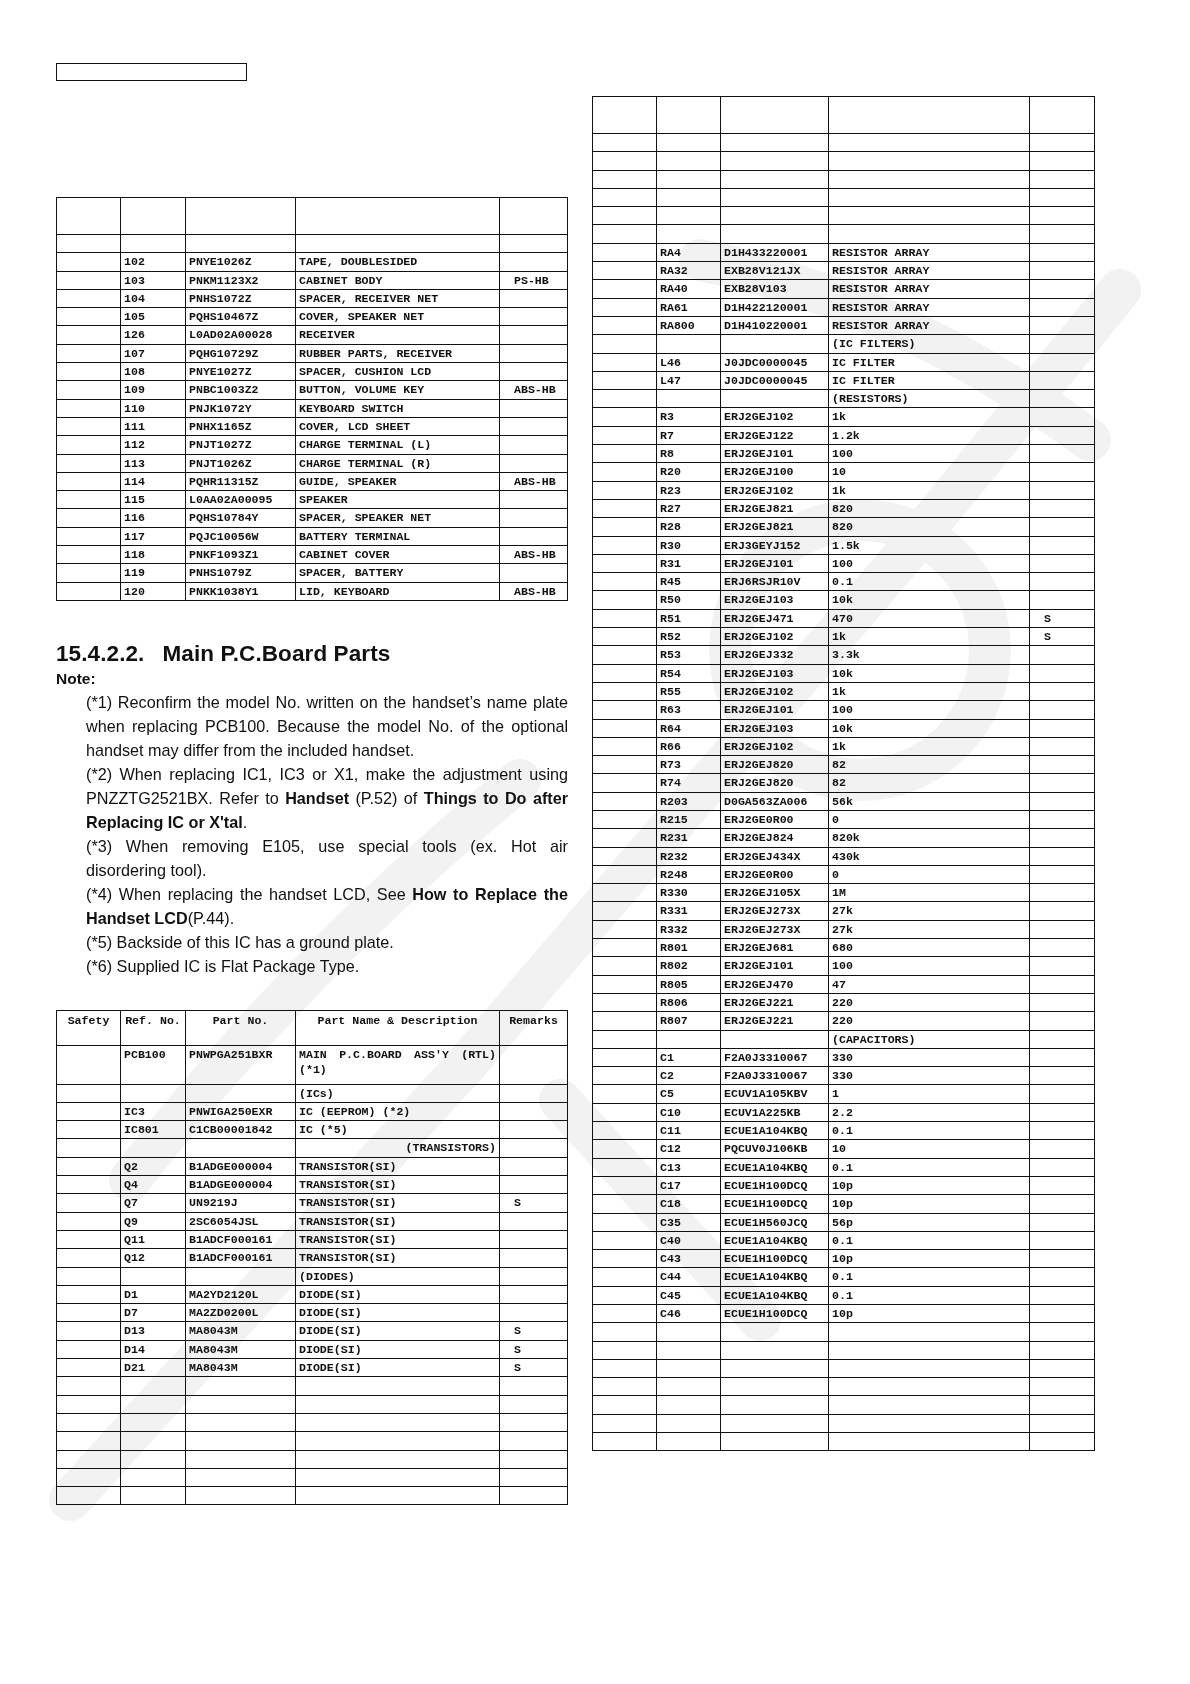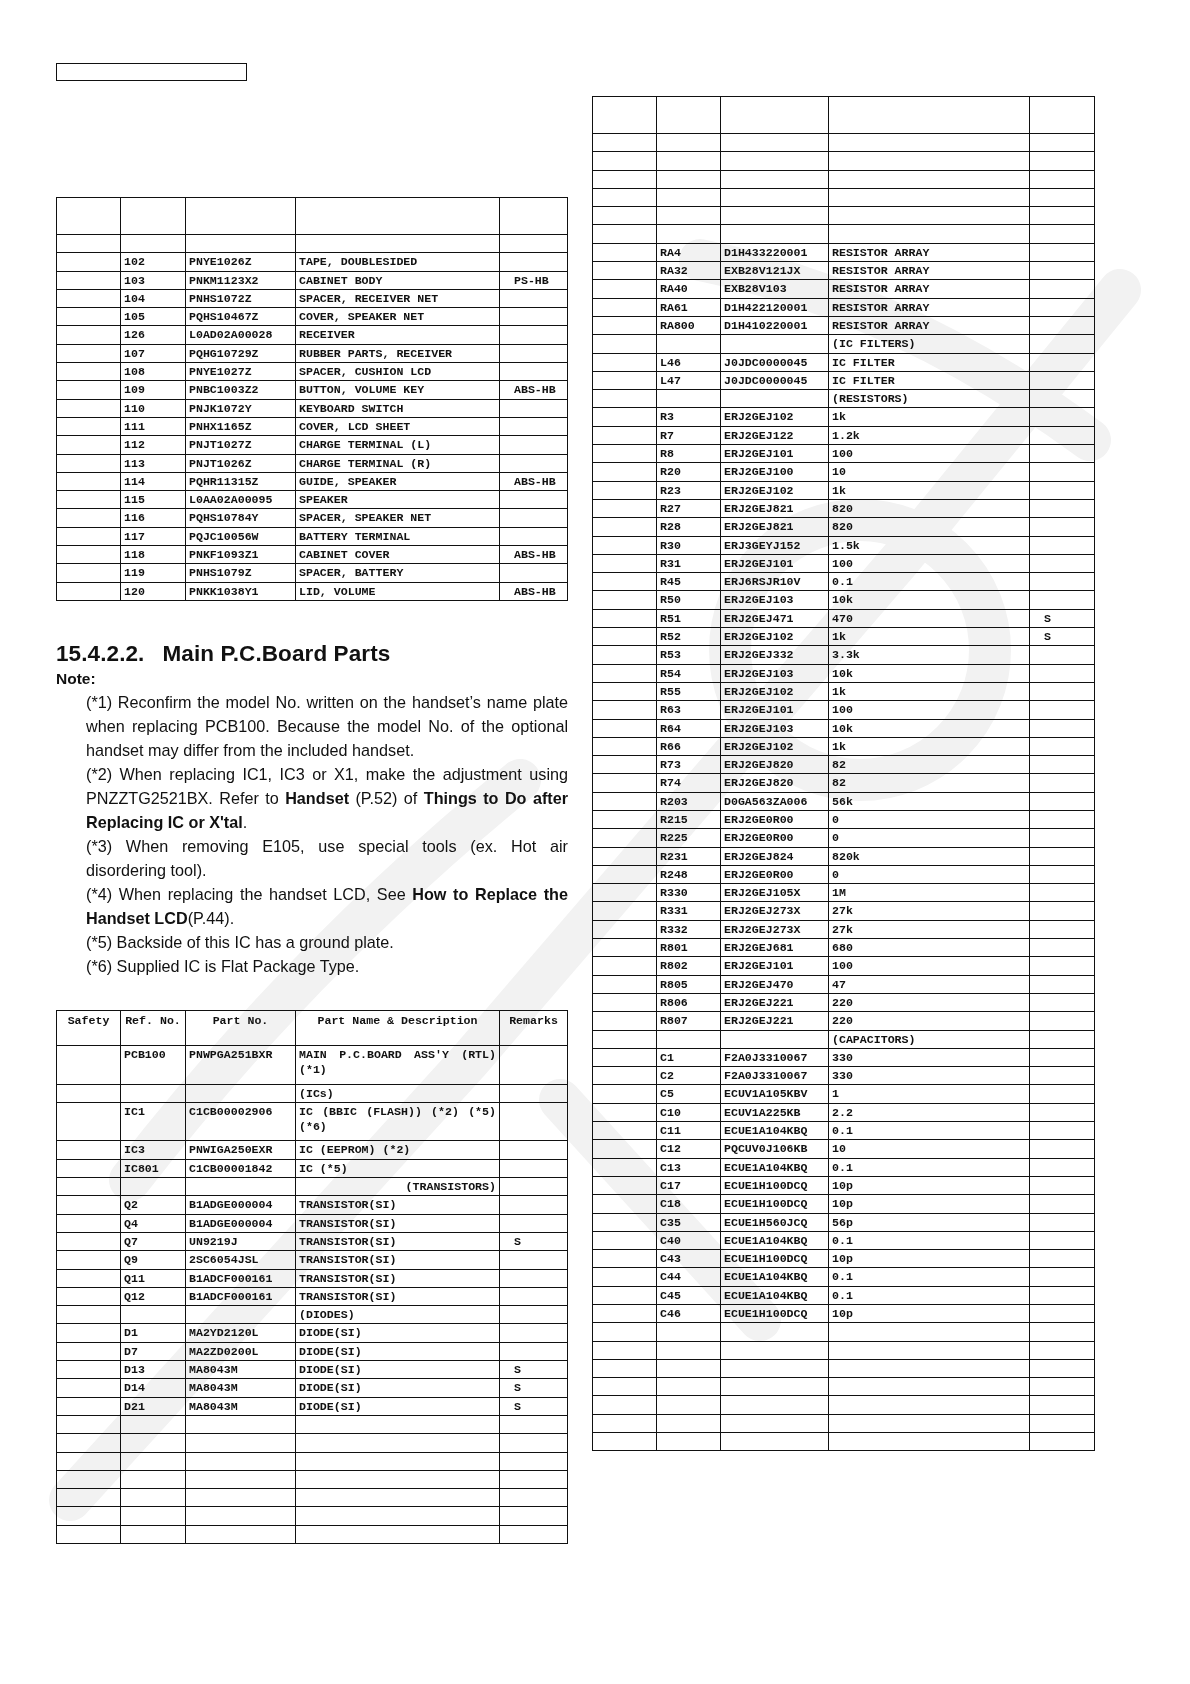--- a/index.html
+++ b/index.html
@@ -186,21 +186,21 @@
         <td></td>
         <td>119</td>
         <td>PNHS1079Z</td>
         <td>SPACER, BATTERY</td>
         <td class="rem"></td>
       </tr>
       <tr style="height: 18.3px;">
         <td></td>
         <td>120</td>
         <td>PNKK1038Y1</td>
-        <td>LID, VOLUME</td>
+        <td>LID, KEYBOARD</td>
         <td class="rem">ABS-HB</td>
       </tr>
     </tbody>
 </table>
 
 <div class="section">
   <h2><span class="num">15.4.2.2.</span><span>Main P.C.Board Parts</span></h2>
   <p class="note-label">Note:</p>
   <div class="notes">
     <p>(*1) Reconfirm the model No. written on the handset’s name plate when replacing PCB100. Because the model No. of the optional handset may differ from the included handset.</p>
@@ -237,27 +237,20 @@
         <td class="wrap">MAIN P.C.BOARD ASS'Y (RTL) (*1)</td>
         <td class="rem"></td>
       </tr>
       <tr style="height: 18.3px;">
         <td></td>
         <td></td>
         <td></td>
         <td>(ICs)</td>
         <td class="rem"></td>
       </tr>
-      <tr style="height: 38.6px;">
-        <td></td>
-        <td>IC1</td>
-        <td>C1CB00002906</td>
-        <td class="wrap">IC (BBIC (FLASH)) (*2) (*5)(*6)</td>
-        <td class="rem"></td>
-      </tr>
       <tr style="height: 18.3px;">
         <td></td>
         <td>IC3</td>
         <td>PNWIGA250EXR</td>
         <td>IC (EEPROM) (*2)</td>
         <td class="rem"></td>
       </tr>
       <tr style="height: 18.3px;">
         <td></td>
         <td>IC801</td>
@@ -687,30 +680,30 @@
       </tr>
       <tr style="height: 18.3px;">
         <td></td>
         <td>R215</td>
         <td>ERJ2GE0R00</td>
         <td>0</td>
         <td class="rem"></td>
       </tr>
       <tr style="height: 18.3px;">
         <td></td>
-        <td>R225</td>
-        <td>ERJ2GE0R00</td>
-        <td>0</td>
-        <td class="rem"></td>
-      </tr>
-      <tr style="height: 18.3px;">
-        <td></td>
         <td>R231</td>
         <td>ERJ2GEJ824</td>
         <td>820k</td>
+        <td class="rem"></td>
+      </tr>
+      <tr style="height: 18.3px;">
+        <td></td>
+        <td>R232</td>
+        <td>ERJ2GEJ434X</td>
+        <td>430k</td>
         <td class="rem"></td>
       </tr>
       <tr style="height: 18.3px;">
         <td></td>
         <td>R248</td>
         <td>ERJ2GE0R00</td>
         <td>0</td>
         <td class="rem"></td>
       </tr>
       <tr style="height: 18.3px;">

